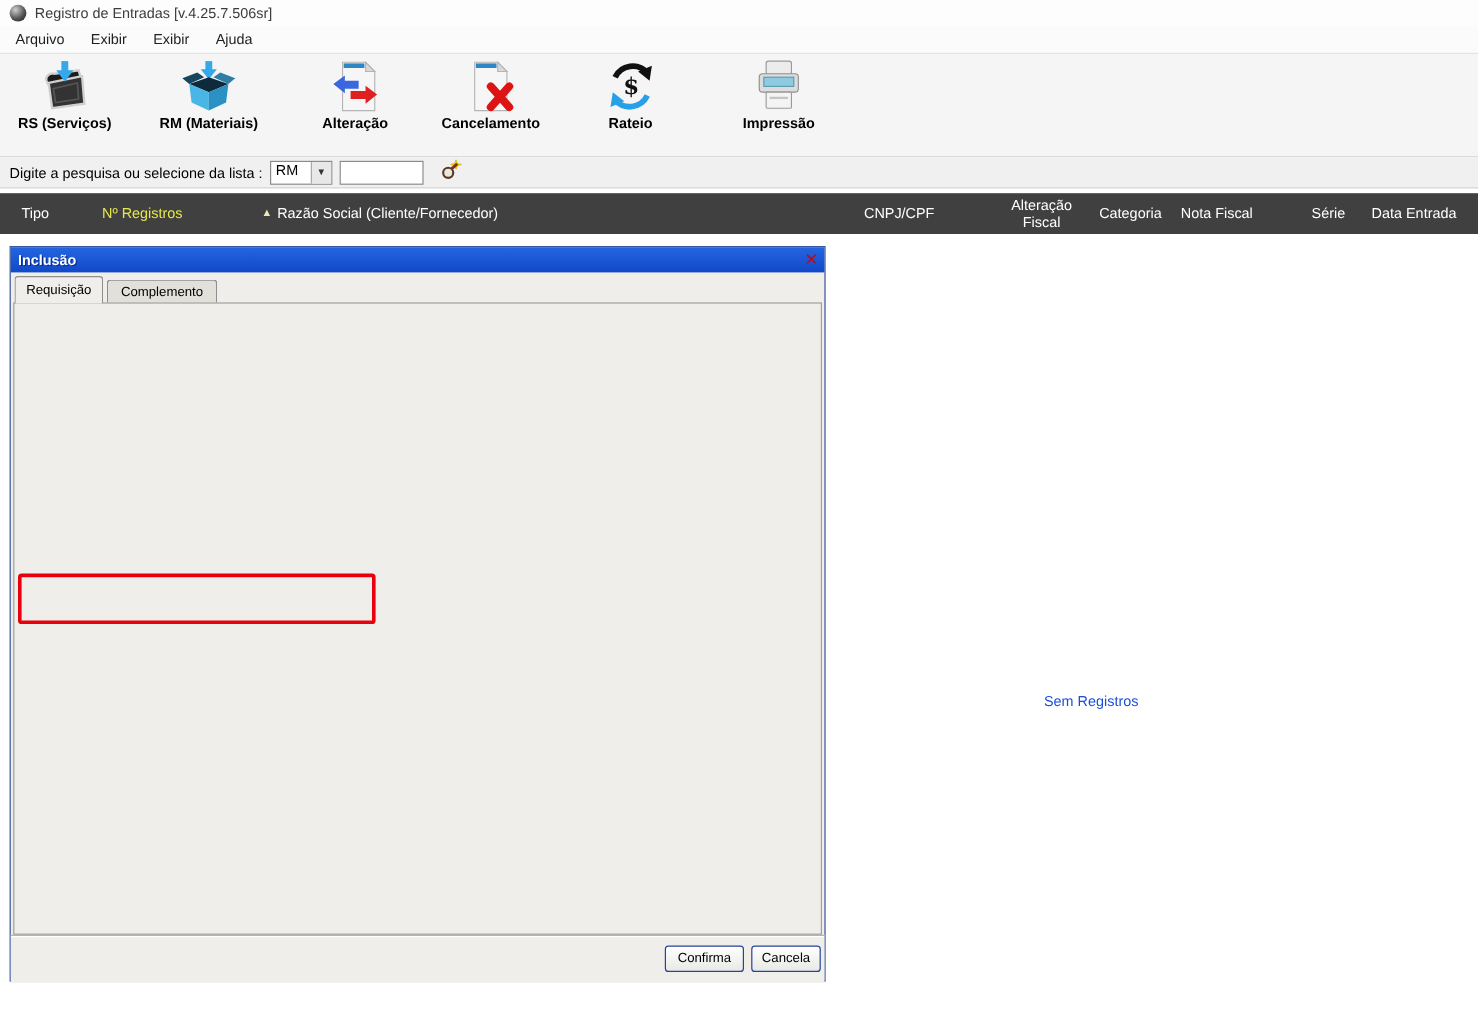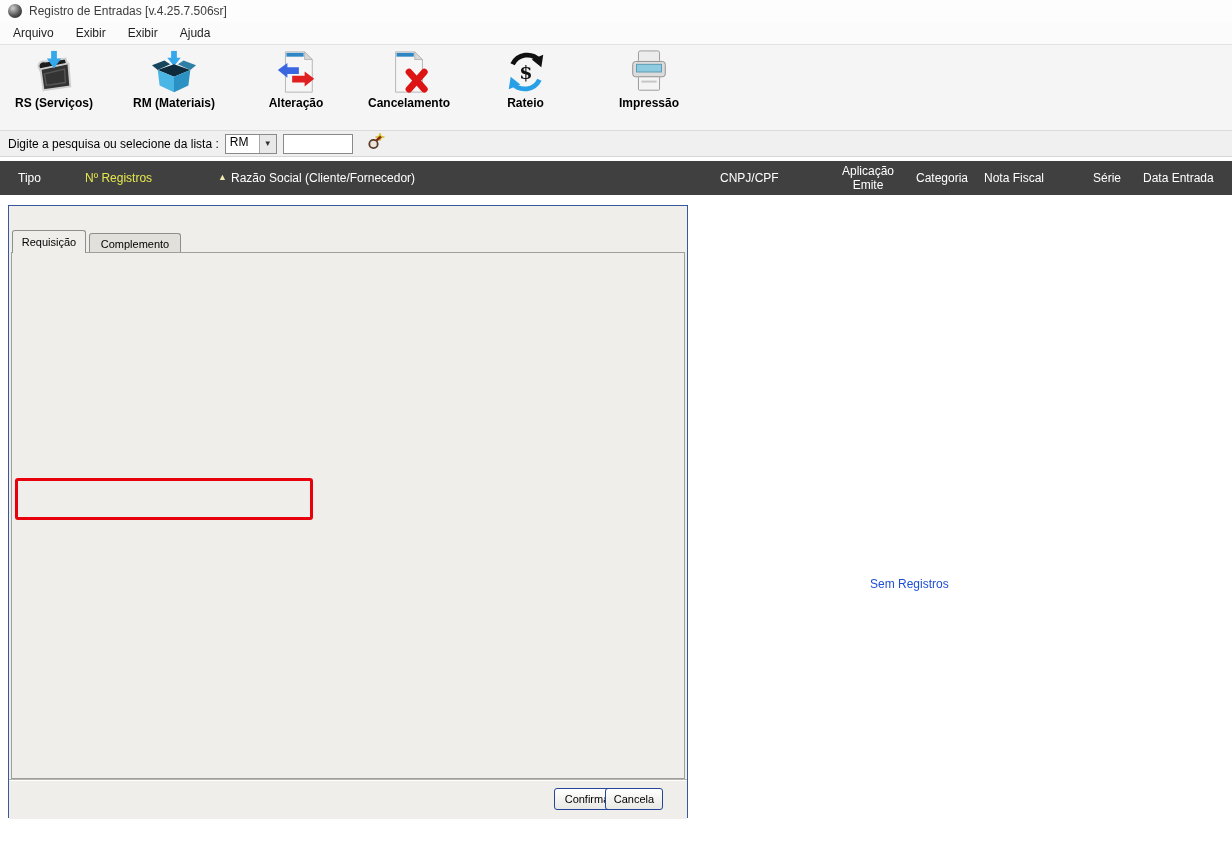--- a/index.html
+++ b/index.html
@@ -184,29 +184,33 @@
     </svg>
   </span>
 </div>
 
 <div class="gridheader">
   <span class="gh" style="left:18px">Tipo</span>
   <span class="gh sorted" style="left:85px">Nº Registros</span>
   <span class="sortglyph" style="left:218px">▲</span>
   <span class="gh" style="left:231px">Razão Social (Cliente/Fornecedor)</span>
   <span class="gh" style="left:720px">CNPJ/CPF</span>
-  <span class="gh wrap" style="left:830px;width:76px">Aplicação Emite</span>
+  <span class="gh wrap" style="left:830px;width:76px">Alteração Fiscal</span>
   <span class="gh" style="left:916px">Categoria</span>
   <span class="gh" style="left:984px">Nota Fiscal</span>
   <span class="gh" style="left:1093px">Série</span>
   <span class="gh" style="left:1143px">Data Entrada</span>
 </div>
 <div class="emptymsg">Sem Registros</div>
 
 <div class="dlg">
+  <div class="dlgtitle">
+    <span>Inclusão</span>
+    <span class="dlgclose">✕</span>
+  </div>
   <div class="tab active">Requisição</div>
   <div class="tab inactive">Complemento</div>
   <div class="tabpage"></div>
 
   <span class="lb" style="left:0;top:63px;width:93px">* N.o Sequencial :</span>
   <div class="slate" style="left:96px;top:63px;width:66px">014671</div>
   <div class="slate center" style="left:167px;top:63px;width:27px">RS</div>
 
   <span class="lb" style="left:0;top:87px;width:93px">* Codigo :</span>
   <div class="bx" style="left:96px;top:87px;width:90px">0000003822</div>
@@ -432,14 +436,14 @@
   <span class="lb" style="left:353px;top:486px;width:144px">Vlr. Senat :</span>
   <div class="bx dis num" style="left:500px;top:486px;width:152px">0,00 R$</div>
 
   <span class="lb" style="left:0;top:524px;width:144px">* Vlr. Liquido :</span>
   <div class="purple" style="left:147px;top:522px;width:242px">21.406,78 R$</div>
   <span class="lb" style="left:353px;top:524px;width:144px">* Status :</span>
   <div class="black" style="left:500px;top:522px;width:152px">Bloqueado</div>
 
   <div class="dlgfooter"></div>
   <div class="wbtn" style="left:545px;top:582px;width:66px">Confirma</div>
-  <div class="wbtn" style="left:596px;top:582px;width:58px">Cancela</div>
+  <div class="wbtn" style="left:617px;top:582px;width:58px">Cancela</div>
 </div>
 
 </body></html>

